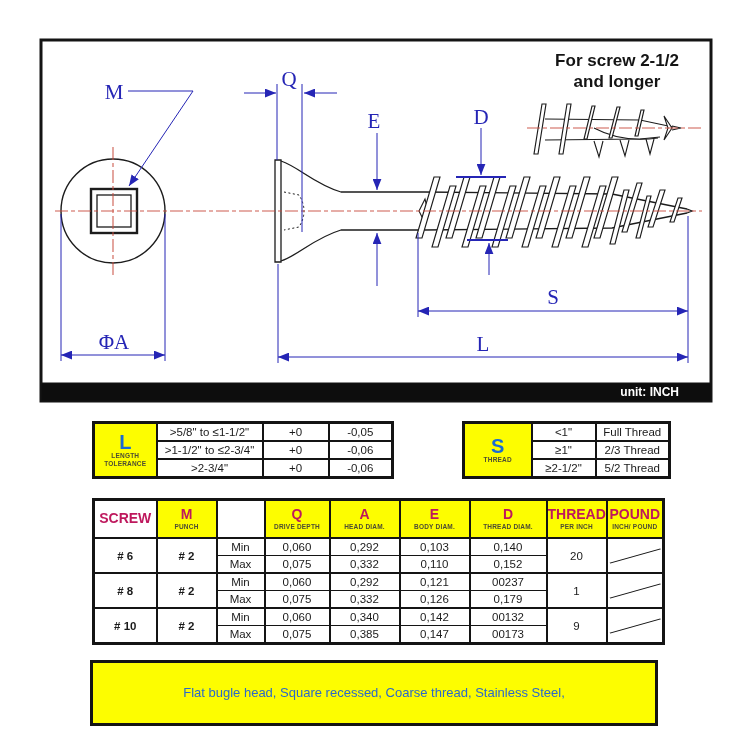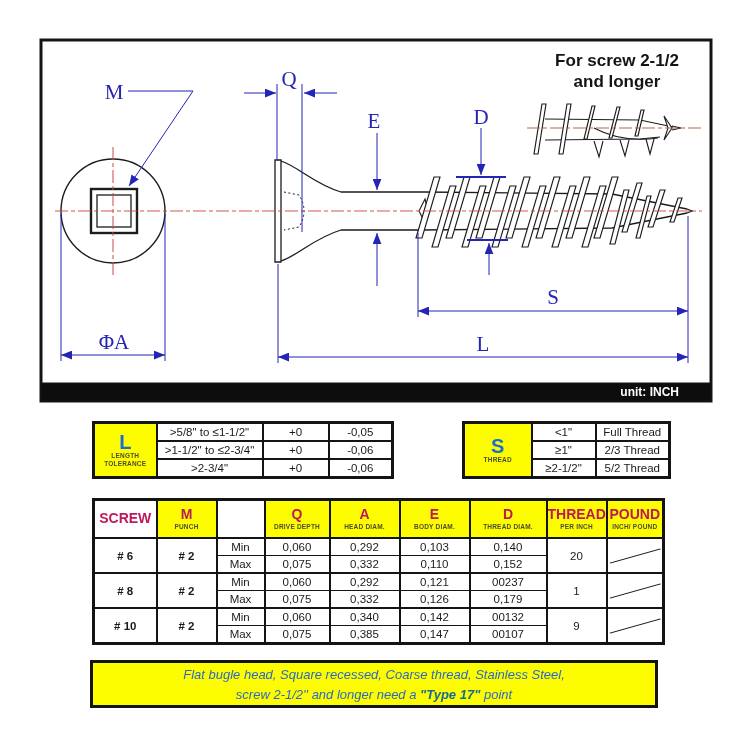--- a/index.html
+++ b/index.html
@@ -29,21 +29,21 @@
   .screwcell,.punchcell{font-weight:bold;font-size:11.5px;}
   .mm{font-size:9px;color:#333;border-radius:8px;}
   .thin-b{border-bottom-width:1px !important;}
   .thin-t{border-top-width:1px !important;margin-left:33px;}
   .torkcell{padding:0;}
   .torkcell svg{display:block;width:100%;height:100%;}
 
   
   .note{position:absolute;left:90px;top:660px;width:562px;height:40px;background:#fdfd00;
         border:3px solid #141414;text-align:center;color:#2b69c9;font-size:13px;line-height:1.5;
-        padding-top:2px;font-style:italic;}
+        padding-top:20px;}
   .note .em{font-weight:bold;color:#156a9a;}
 </style>
 </head>
 <body>
 
 <svg width="750" height="750" viewBox="0 0 750 750" style="position:absolute;left:0;top:0;">
   <defs>
     <marker id="arrB" viewBox="0 0 10 8" refX="10" refY="4" markerWidth="11" markerHeight="9" orient="auto-start-reverse" markerUnits="userSpaceOnUse">
       <path d="M0,0 L10,4 L0,8 Z" fill="#2525b5"></path>
     </marker>
@@ -320,21 +320,20 @@
       <svg viewBox="0 0 57 34" preserveAspectRatio="none">
             <line x1="2" y1="32" x2="55" y2="2" stroke="#141414" stroke-width="1.6"></line>
           </svg>
         </td>
   </tr>
   <tr class="drow">
     <td class="mm thin-t">Max</td>
     <td class="thin-t">0,075</td>
     <td class="thin-t">0,385</td>
     <td class="thin-t">0,147</td>
-    <td class="thin-t">00107</td>
+    <td class="thin-t">00173</td>
   </tr>
 </tbody>
   </table>
 
 <div class="note">
   <div>Flat bugle head, Square recessed, Coarse thread, Stainless Steel,</div>
-  <div><span>screw  2-1/2'' and longer need a  </span><span class="em">"Type 17"</span><span> point</span></div>
 </div>
 
 </body></html>

